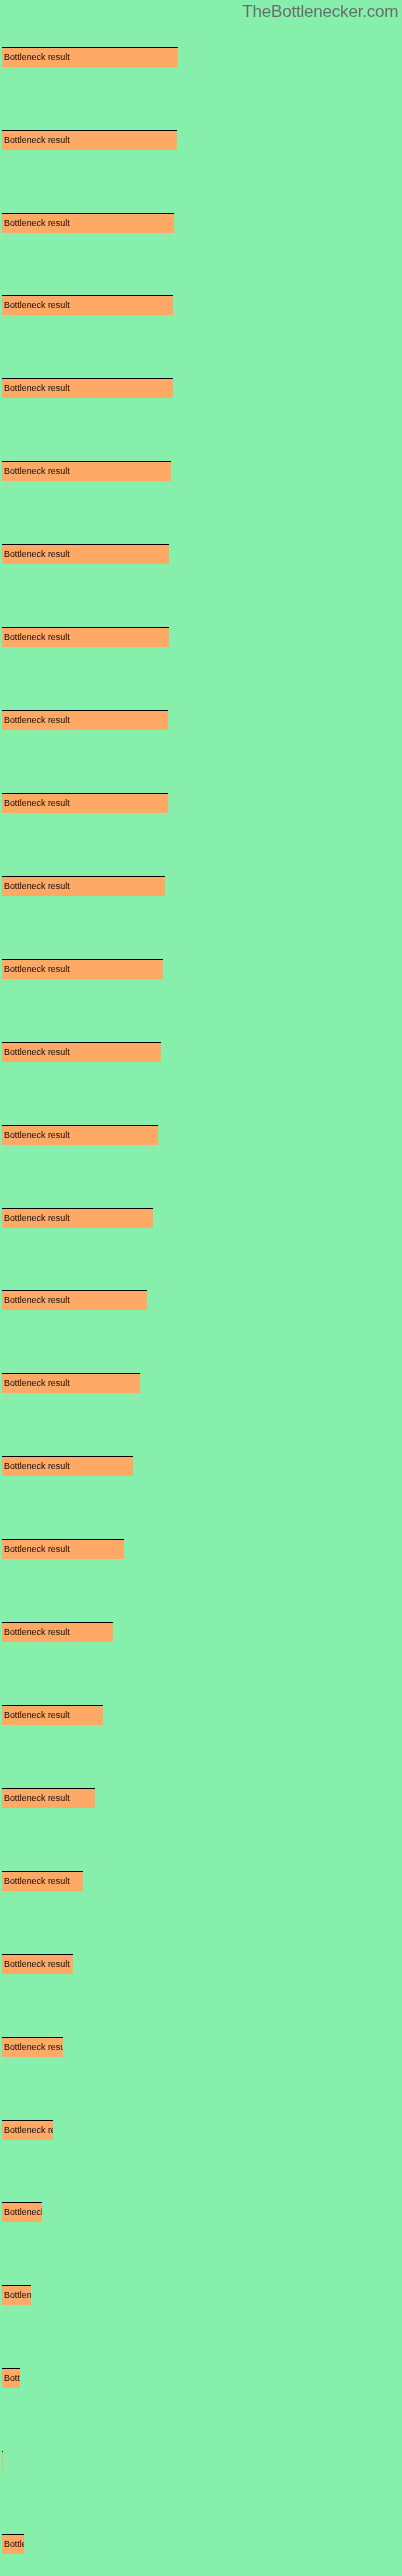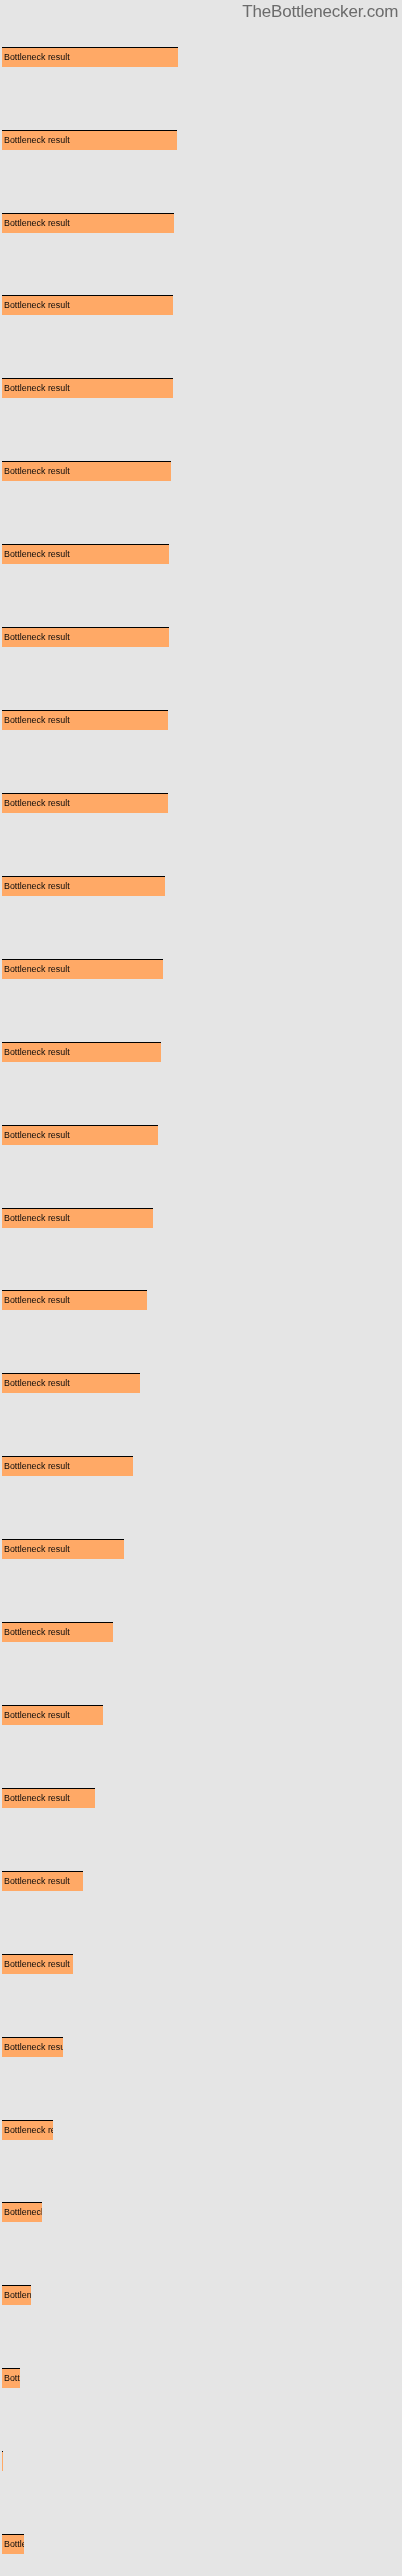--- a/index.html
+++ b/index.html
@@ -14,21 +14,21 @@
     overflow: hidden;
     font-family: "Liberation Sans", sans-serif;
     -webkit-font-smoothing: antialiased;
   }
   #chart-root {
     position: absolute;
     left: 0;
     top: 0;
     width: 403px;
     height: 2576px;
-    background: #e5e5e5;
+    background: #86efac;
   }
   #watermark {
     position: absolute;
     right: 4.8px;
     top: 0.8px;
     font-size: 17px;
     line-height: 21px;
     color: #6b6b6b;
     letter-spacing: -0.2px;
     white-space: nowrap;

